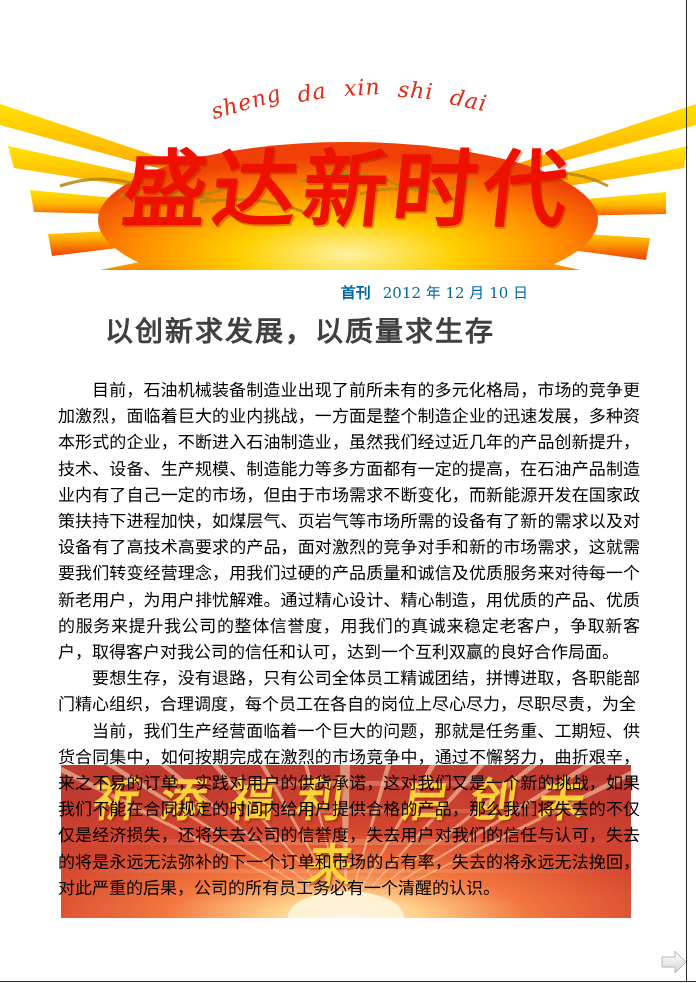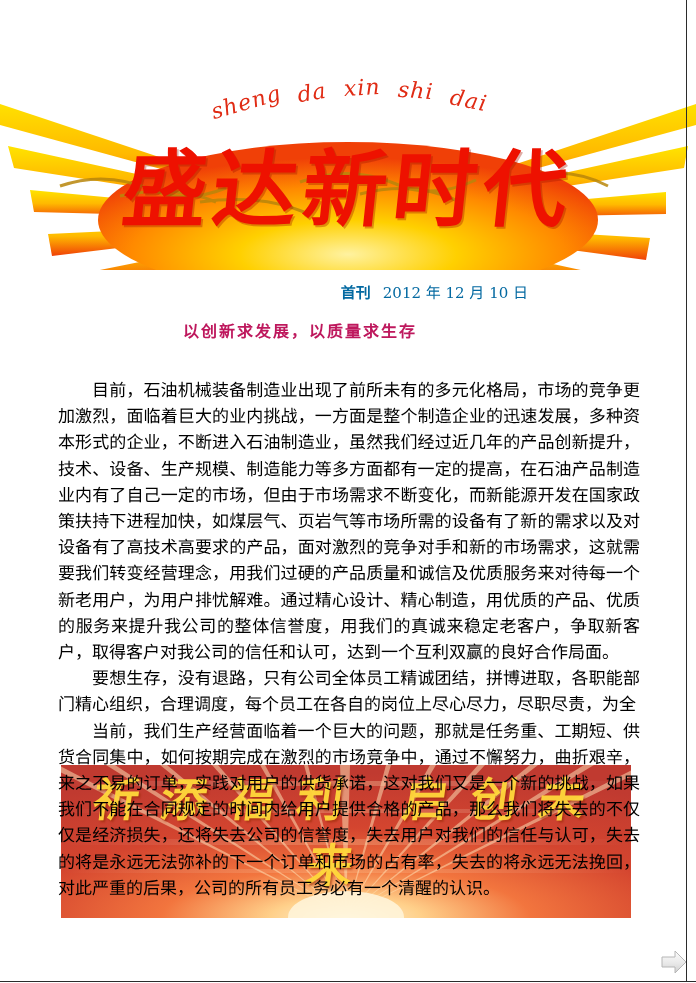--- a/index.html
+++ b/index.html
@@ -111,24 +111,24 @@
     margin-right: 12px;
   }
 
   
   .headline {
     position: absolute;
     left: 0;
     top: 318px;
     width: 600px;
     text-align: center;
-    color: #be185d;
+    color: #404040;
     font-family: "DejaVu Serif", "Liberation Serif", serif;
     font-weight: bold;
-    font-size: 16px;
+    font-size: 28px;
     line-height: 28px;
     letter-spacing: 2px;
   }
   .headline .sub {
     display: block;
     margin-top: 2px;
   }
 
   
   .article {

